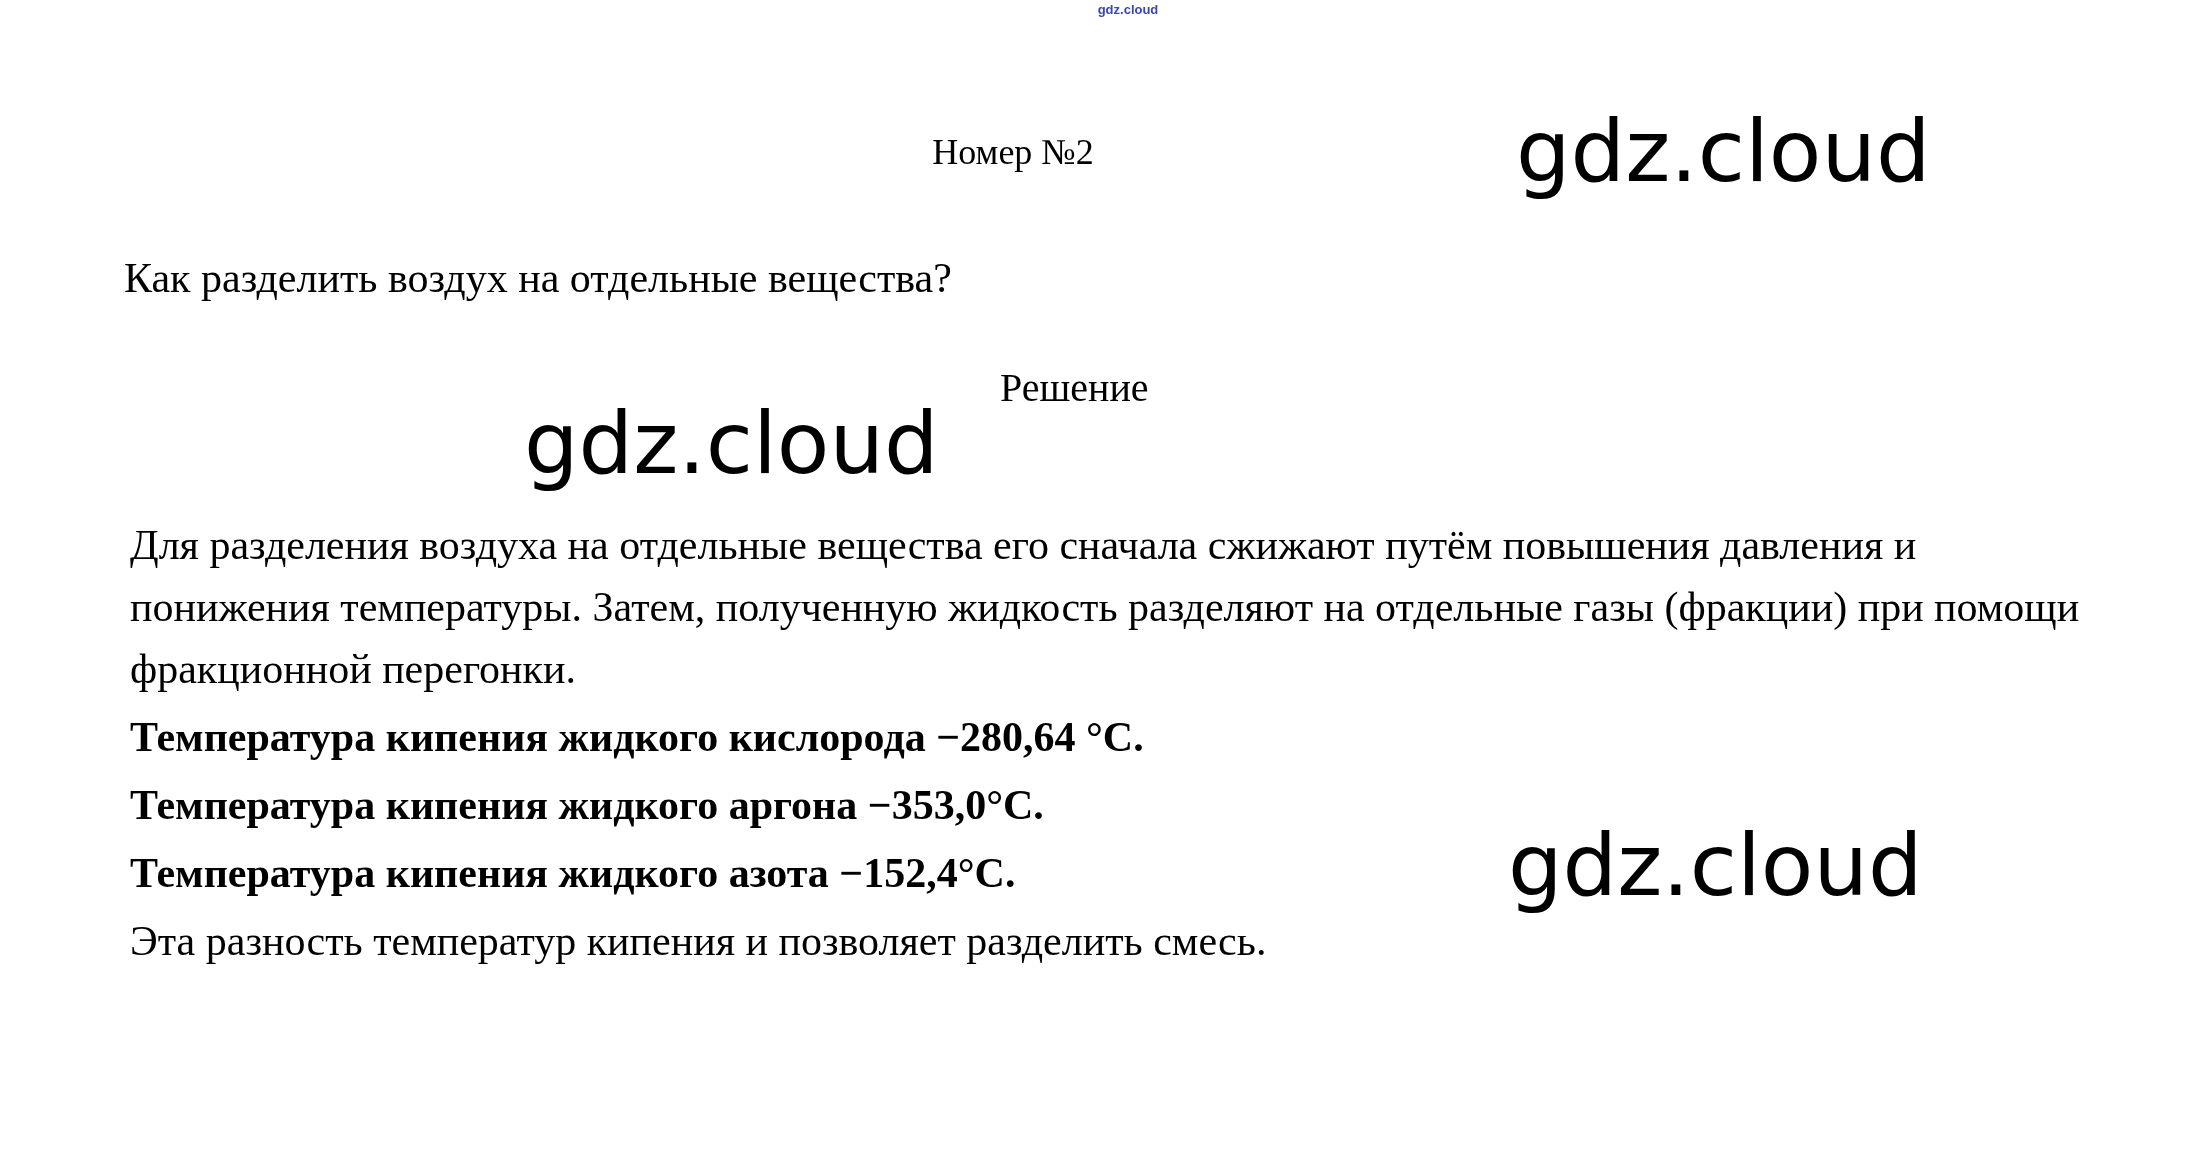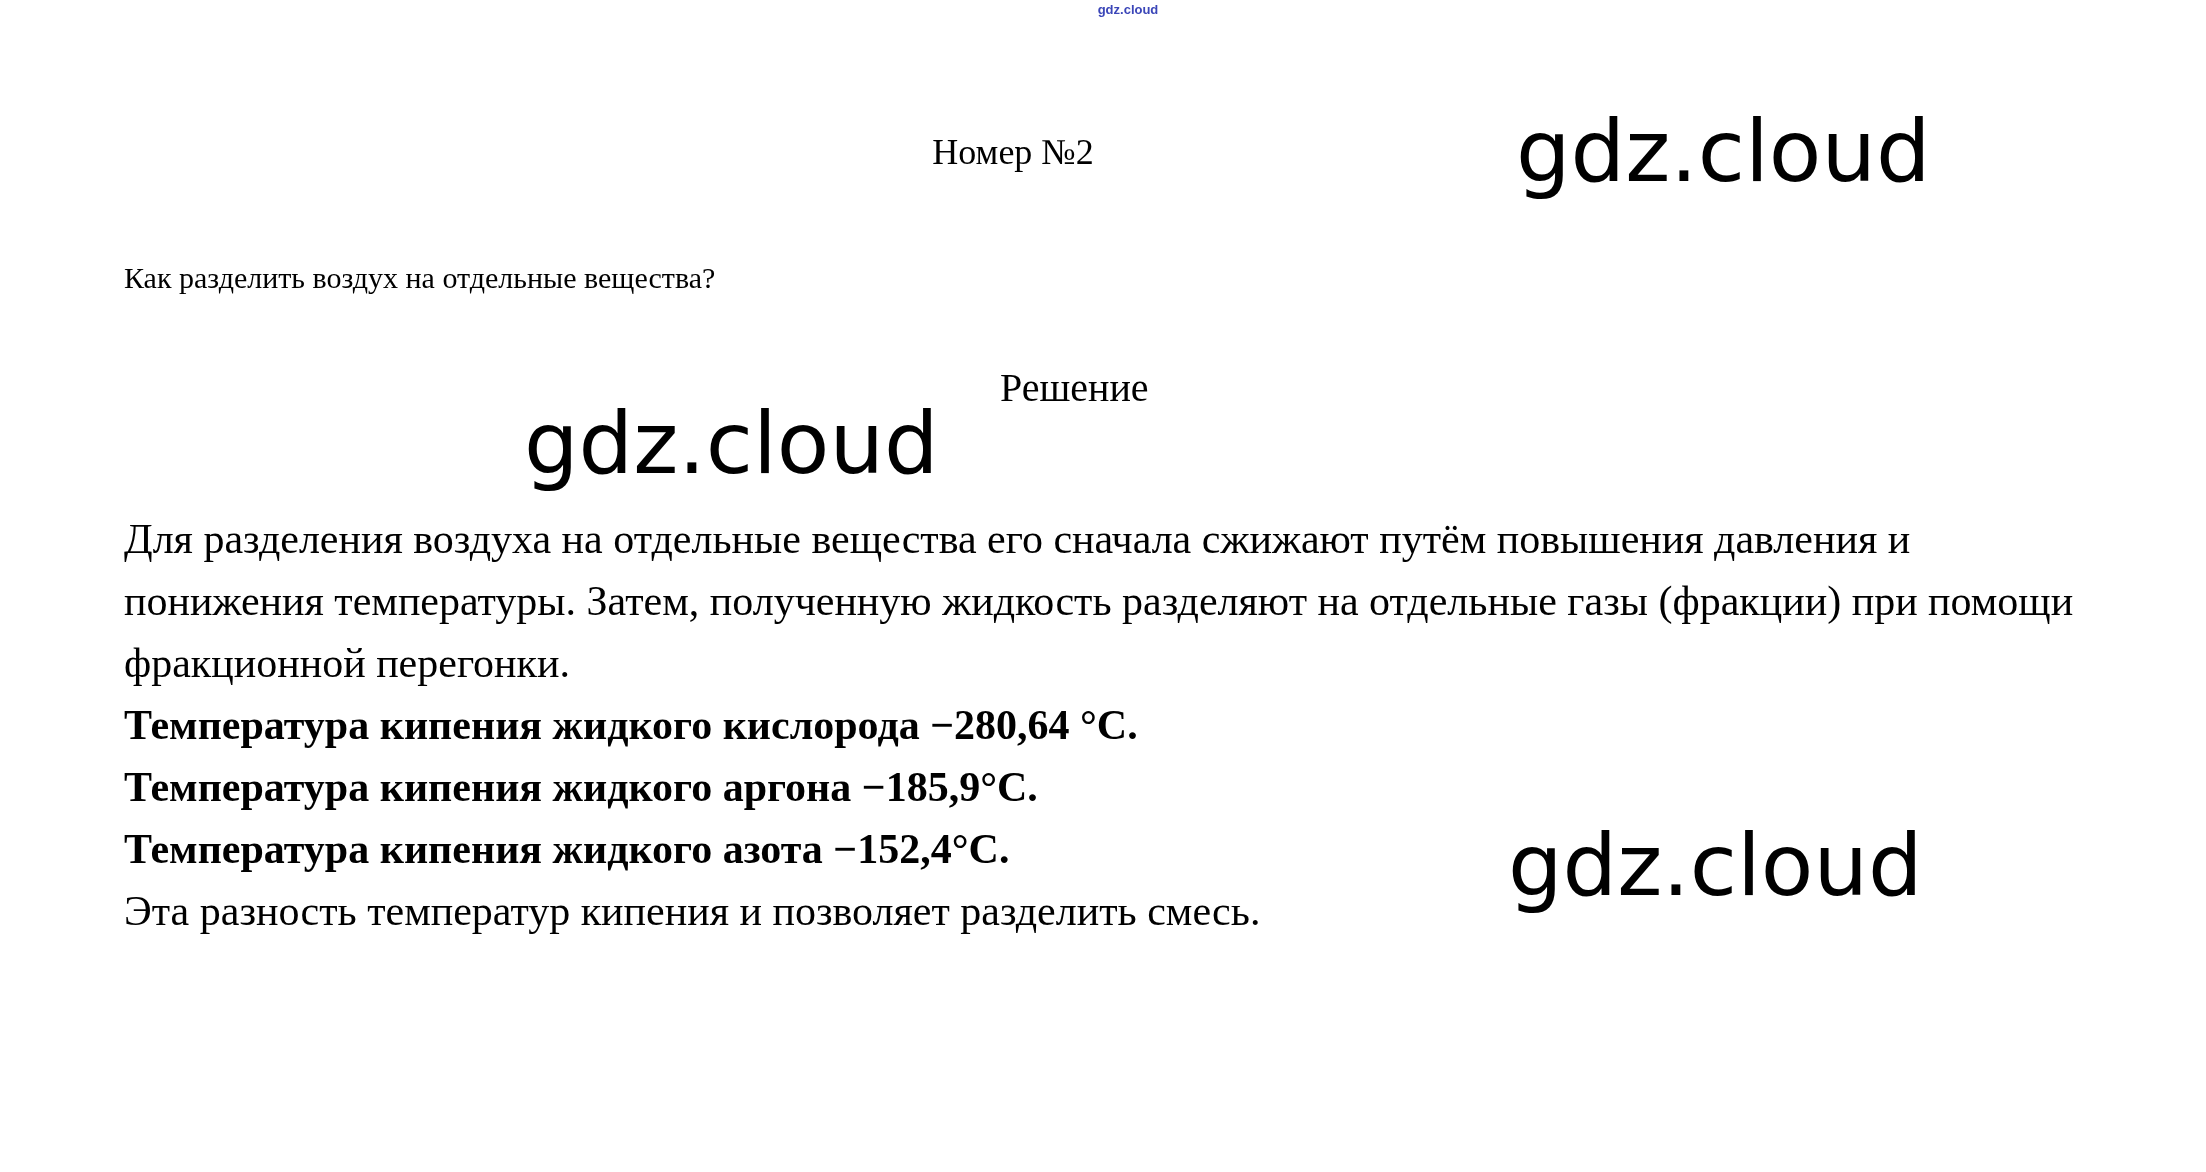--- a/index.html
+++ b/index.html
@@ -51,21 +51,21 @@
   
   .title-inner {
     display: inline-block;
     transform: translateX(-90px);
   }
 
   .question {
     position: absolute;
     left: 124px;
     top: 252px;
-    font-size: 30px;
+    font-size: 42px;
     line-height: 52px;
     white-space: nowrap;
   }
 
   .solution-label {
     position: absolute;
     left: 1000px;
     top: 364px;
     font-size: 40px;
     line-height: 48px;
@@ -74,21 +74,21 @@
   .body-block {
     position: absolute;
     left: 124px;
     top: 508px;
     width: 1960px;
     font-size: 42px;
     line-height: 62px;
   }
 
   .body-block p {
-    margin: 0;
+    margin: 6px;
   }
 
   .para {
     width: 1960px;
   }
 
   .bold-line {
     font-weight: bold;
   }
 
@@ -135,21 +135,21 @@
     <span class="title-inner">Номер №2</span>
   </div>
 
   <div class="question">Как разделить воздух на отдельные вещества?</div>
 
   <div class="solution-label">Решение</div>
 
   <div class="body-block">
     <p class="para">Для разделения воздуха на отдельные вещества его сначала сжижают путём повышения давления и понижения температуры. Затем, полученную жидкость разделяют на отдельные газы (фракции) при помощи фракционной перегонки.</p>
     <p class="bold-line">Температура кипения жидкого кислорода −280,64 °C.</p>
-    <p class="bold-line">Температура кипения жидкого аргона −185,9°C.</p>
+    <p class="bold-line">Температура кипения жидкого аргона −353,0°C.</p>
     <p class="bold-line">Температура кипения жидкого азота −152,4°C.</p>
     <p class="final-line">Эта разность температур кипения и позволяет разделить смесь.</p>
   </div>
 
   <div class="wm wm-1">gdz.cloud</div>
   <div class="wm wm-2">gdz.cloud</div>
   <div class="wm wm-3">gdz.cloud</div>
 
 </div>
 

